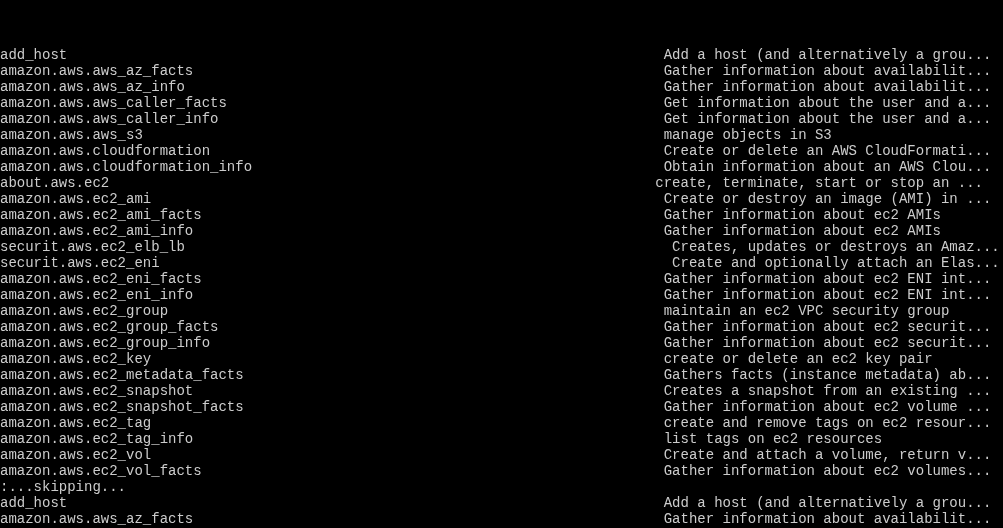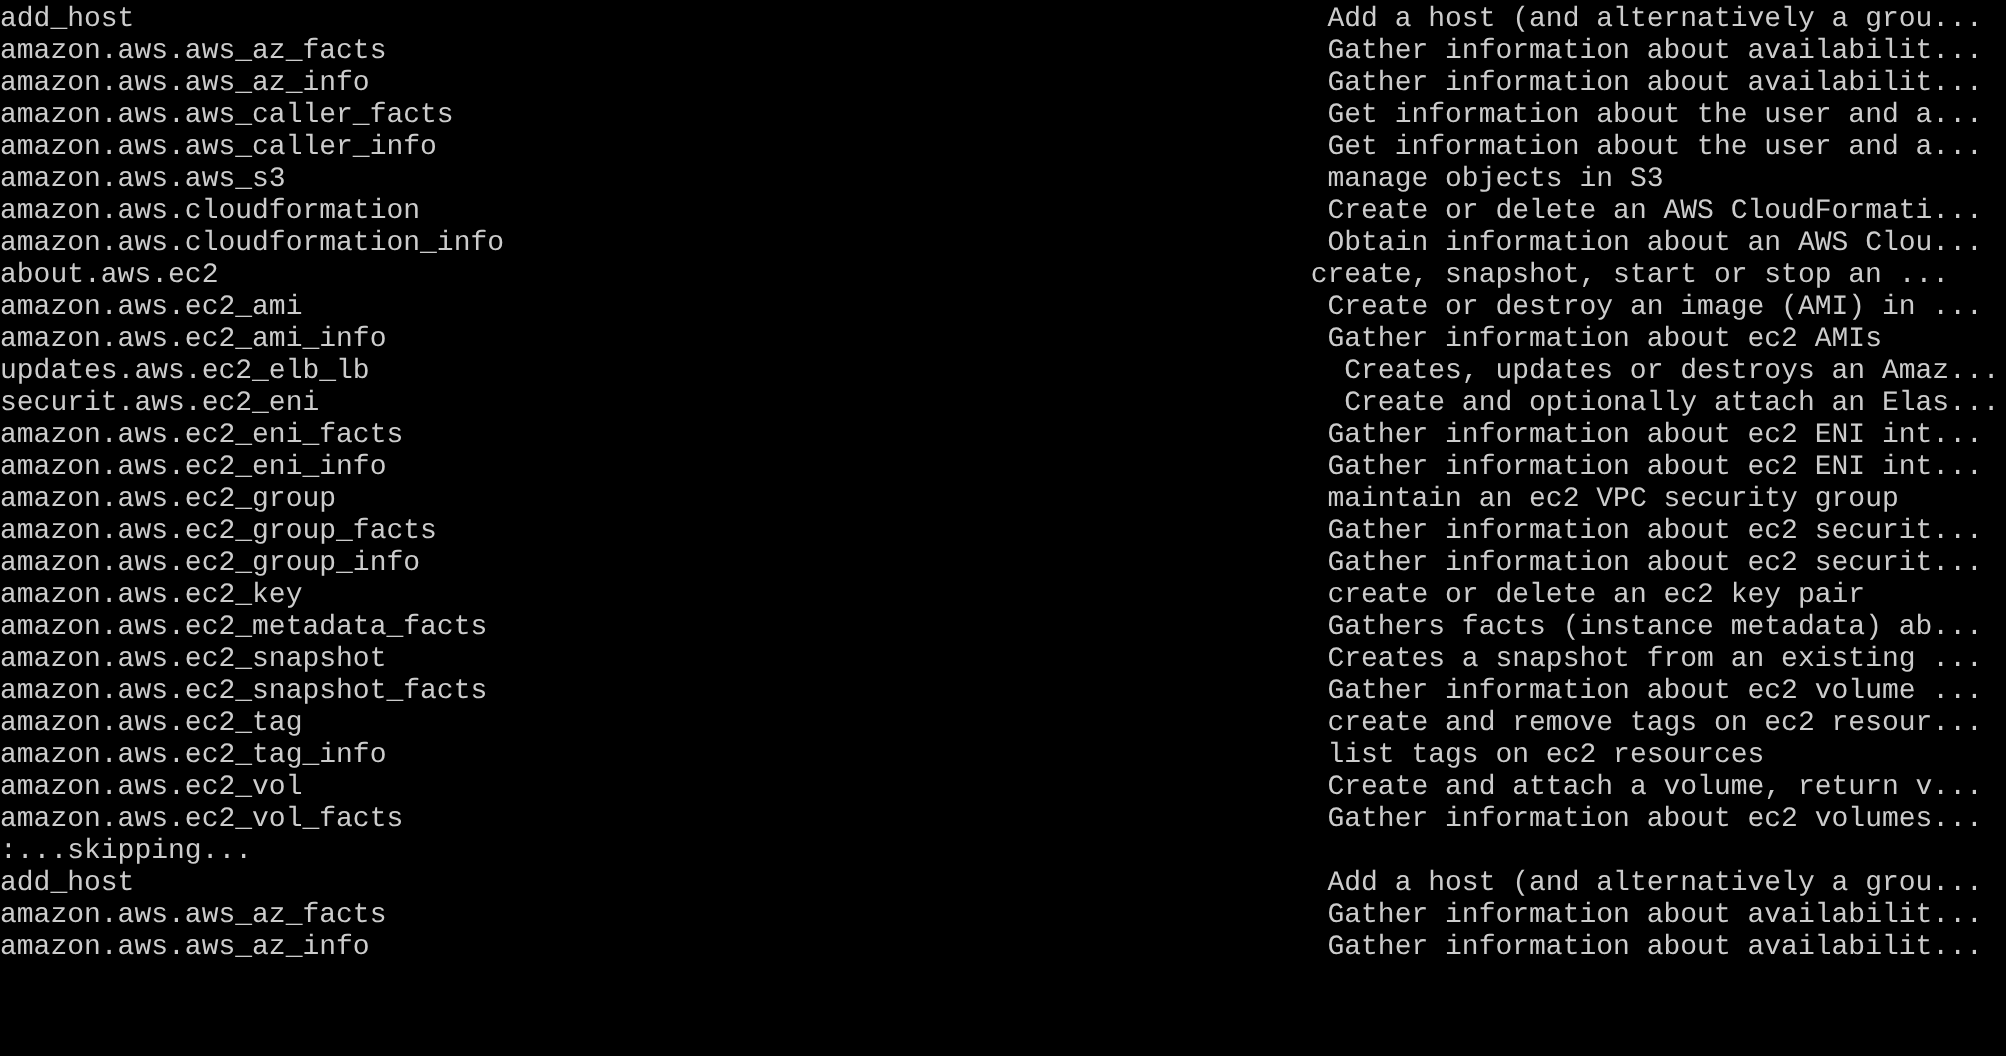--- a/index.html
+++ b/index.html
@@ -13,39 +13,40 @@
       width: 1003px;
       height: 528px;
     }
     .terminal {
       padding: 2px 0;
     }
     .row {
       white-space: pre;
       height: 16px;
     }
-    .name-col { display: inline-block; }
+    .name-col { display: inline-block; margin-top: 45px; }
     .desc-col { display: inline-block; }
   </style>
 </head>
 <body>
 
 <div class="terminal" id="terminal">
     <div class="row"><span class="name-col">add_host                                                                       </span><span class="desc-col">Add a host (and alternatively a grou...</span></div>
     <div class="row"><span class="name-col">amazon.aws.aws_az_facts                                                        </span><span class="desc-col">Gather information about availabilit...</span></div>
     <div class="row"><span class="name-col">amazon.aws.aws_az_info                                                         </span><span class="desc-col">Gather information about availabilit...</span></div>
     <div class="row"><span class="name-col">amazon.aws.aws_caller_facts                                                    </span><span class="desc-col">Get information about the user and a...</span></div>
     <div class="row"><span class="name-col">amazon.aws.aws_caller_info                                                     </span><span class="desc-col">Get information about the user and a...</span></div>
     <div class="row"><span class="name-col">amazon.aws.aws_s3                                                              </span><span class="desc-col">manage objects in S3</span></div>
     <div class="row"><span class="name-col">amazon.aws.cloudformation                                                      </span><span class="desc-col">Create or delete an AWS CloudFormati...</span></div>
     <div class="row"><span class="name-col">amazon.aws.cloudformation_info                                                 </span><span class="desc-col">Obtain information about an AWS Clou...</span></div>
-    <div class="row"><span class="name-col">about.aws.ec2                                                                 </span><span class="desc-col">create, snapshot, start or stop an ...</span></div>
+    <div class="row"><span class="name-col">about.aws.ec2                                                                 </span><span class="desc-col">create, terminate, start or stop an ...</span></div>
     <div class="row"><span class="name-col">amazon.aws.ec2_ami                                                             </span><span class="desc-col">Create or destroy an image (AMI) in ...</span></div>
+    <div class="row"><span class="name-col">amazon.aws.ec2_ami_facts                                                       </span><span class="desc-col">Gather information about ec2 AMIs</span></div>
     <div class="row"><span class="name-col">amazon.aws.ec2_ami_info                                                        </span><span class="desc-col">Gather information about ec2 AMIs</span></div>
-    <div class="row"><span class="name-col">updates.aws.ec2_elb_lb                                                          </span><span class="desc-col">Creates, updates or destroys an Amaz...</span></div>
+    <div class="row"><span class="name-col">securit.aws.ec2_elb_lb                                                          </span><span class="desc-col">Creates, updates or destroys an Amaz...</span></div>
     <div class="row"><span class="name-col">securit.aws.ec2_eni                                                             </span><span class="desc-col">Create and optionally attach an Elas...</span></div>
     <div class="row"><span class="name-col">amazon.aws.ec2_eni_facts                                                       </span><span class="desc-col">Gather information about ec2 ENI int...</span></div>
     <div class="row"><span class="name-col">amazon.aws.ec2_eni_info                                                        </span><span class="desc-col">Gather information about ec2 ENI int...</span></div>
     <div class="row"><span class="name-col">amazon.aws.ec2_group                                                           </span><span class="desc-col">maintain an ec2 VPC security group</span></div>
     <div class="row"><span class="name-col">amazon.aws.ec2_group_facts                                                     </span><span class="desc-col">Gather information about ec2 securit...</span></div>
     <div class="row"><span class="name-col">amazon.aws.ec2_group_info                                                      </span><span class="desc-col">Gather information about ec2 securit...</span></div>
     <div class="row"><span class="name-col">amazon.aws.ec2_key                                                             </span><span class="desc-col">create or delete an ec2 key pair</span></div>
     <div class="row"><span class="name-col">amazon.aws.ec2_metadata_facts                                                  </span><span class="desc-col">Gathers facts (instance metadata) ab...</span></div>
     <div class="row"><span class="name-col">amazon.aws.ec2_snapshot                                                        </span><span class="desc-col">Creates a snapshot from an existing ...</span></div>
     <div class="row"><span class="name-col">amazon.aws.ec2_snapshot_facts                                                  </span><span class="desc-col">Gather information about ec2 volume ...</span></div>

